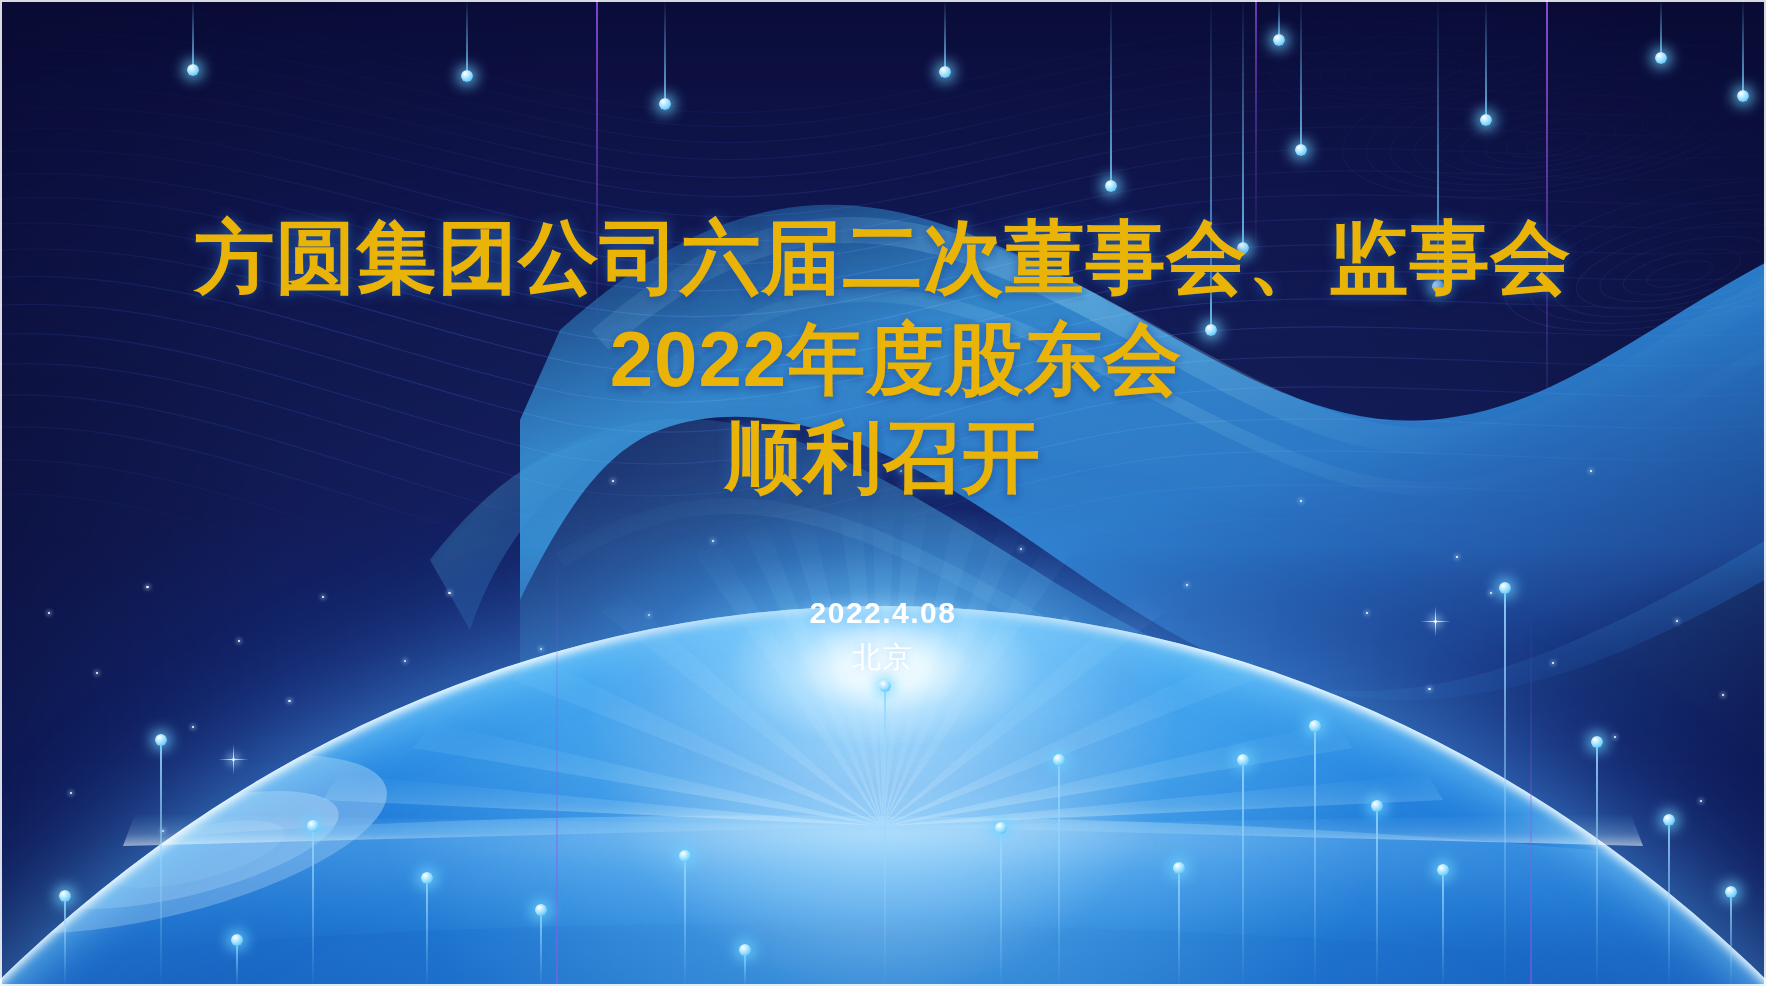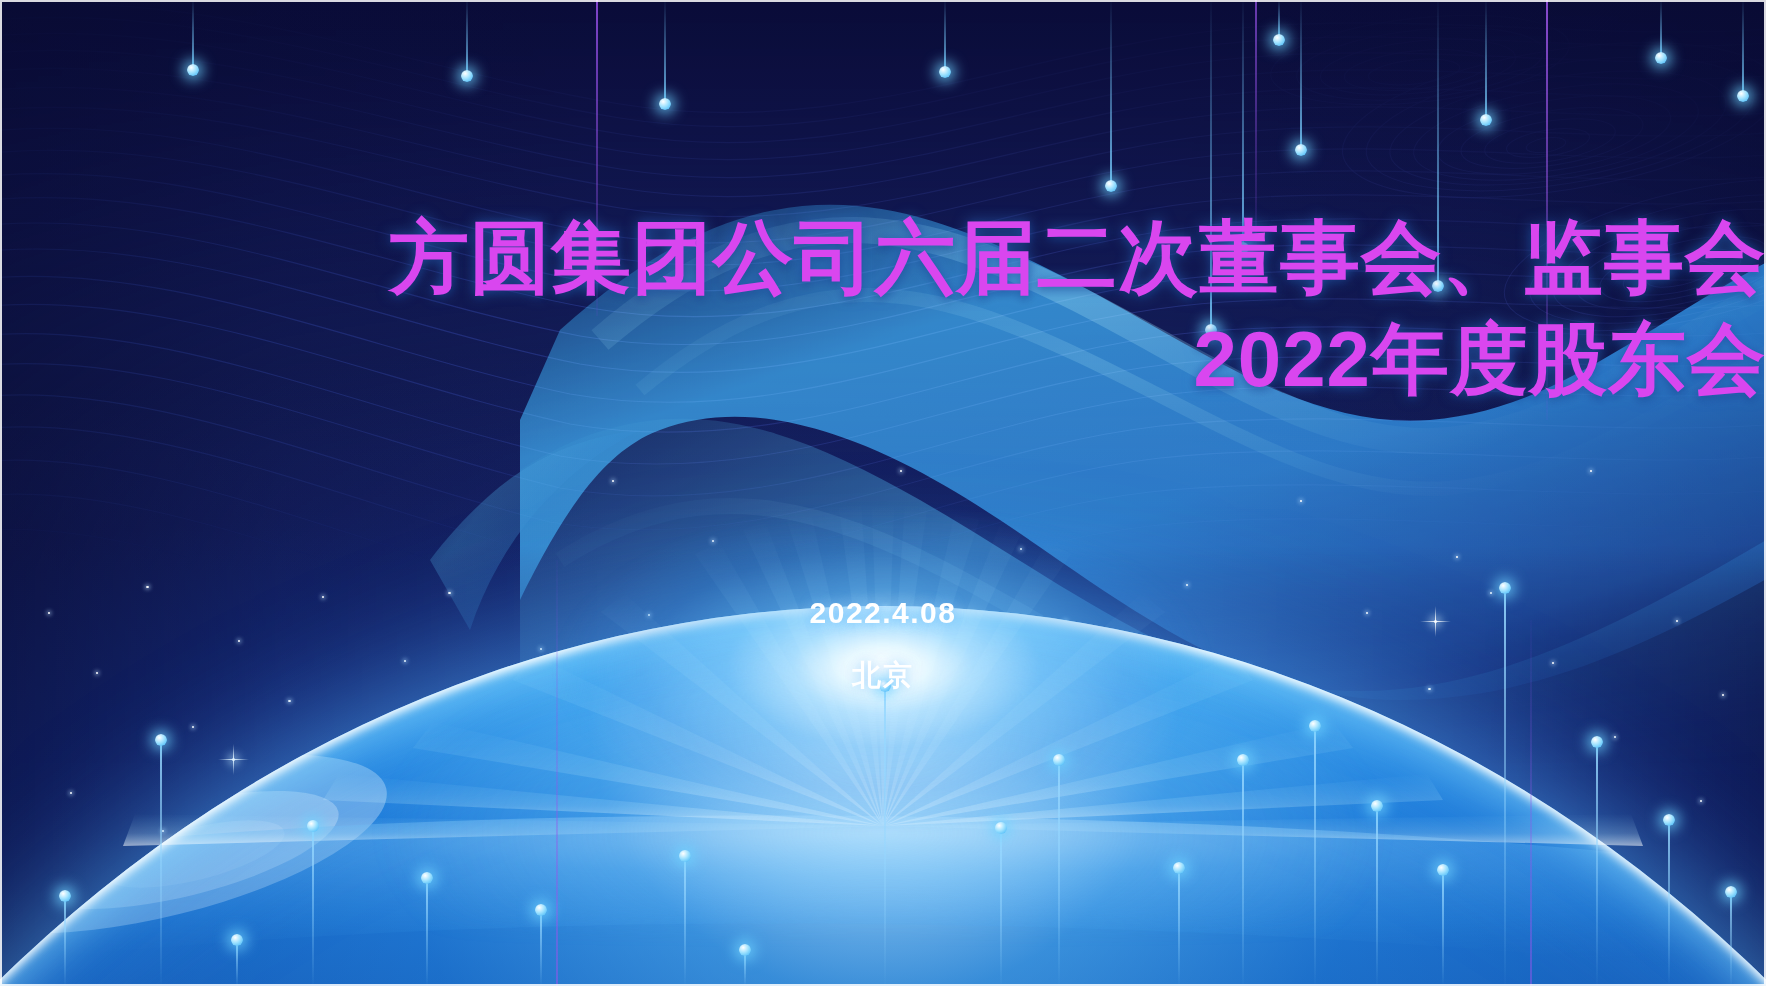--- a/index.html
+++ b/index.html
@@ -167,22 +167,22 @@
   .vline {
     position: absolute;
     width: 2px;
   }
 
   
   #text-block {
     position: absolute;
     left: 0; right: 0;
     top: 218px;
-    text-align: right;
-    color: #d946ef;
+    text-align: center;
+    color: #eab308;
   }
   .title-line {
     font-weight: bold;
     letter-spacing: 1px;
     line-height: 1.0;
     white-space: nowrap;
     text-shadow:
       0 0 14px rgba(60,140,235,0.55),
       0 2px 10px rgba(10,30,90,0.55);
   }
@@ -199,24 +199,24 @@
   }
   #event-date {
     font-size: 30px;
     font-weight: bold;
     letter-spacing: 1.5px;
     line-height: 1.25;
     text-shadow: 0 0 12px rgba(90,175,250,0.6);
   }
   #event-location {
     font-size: 29px;
-    font-weight: bold;
+    font-weight: normal;
     letter-spacing: 2px;
     line-height: 1.35;
-    margin-top: 24px;
+    margin-top: 6px;
     text-shadow: 0 0 12px rgba(90,175,250,0.6);
   }
 
   
   #page-edge {
     position: absolute; inset: 0;
     box-shadow: inset 0 0 0 2px rgba(255,255,255,0.85);
     pointer-events: none;
   }
 </style>
@@ -607,20 +607,21 @@
         <span class="bulb"></span>
       </div>
     <div class="beam up" style="left:236px; top:940px; height:46px;">
         <span class="bulb"></span>
       </div>
   </div>
 
   <div id="text-block">
     <div class="title-line" id="title-1">方圆集团公司六届二次董事会、监事会</div>
     <div class="title-line" id="title-2">2022年度股东会</div>
+    <div class="title-line" id="title-3">顺利召开</div>
   </div>
 
   <div id="meta-block">
     <div id="event-date">2022.4.08</div>
     <div id="event-location">北京</div>
   </div>
 
   <div id="page-edge"></div>
 </div>
 

